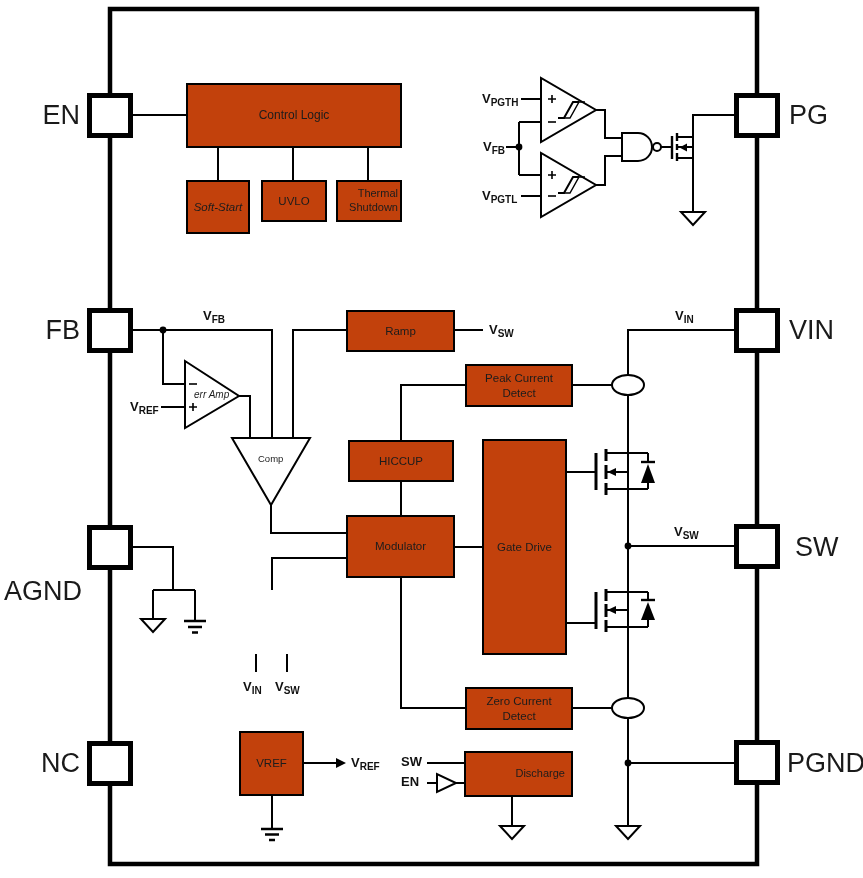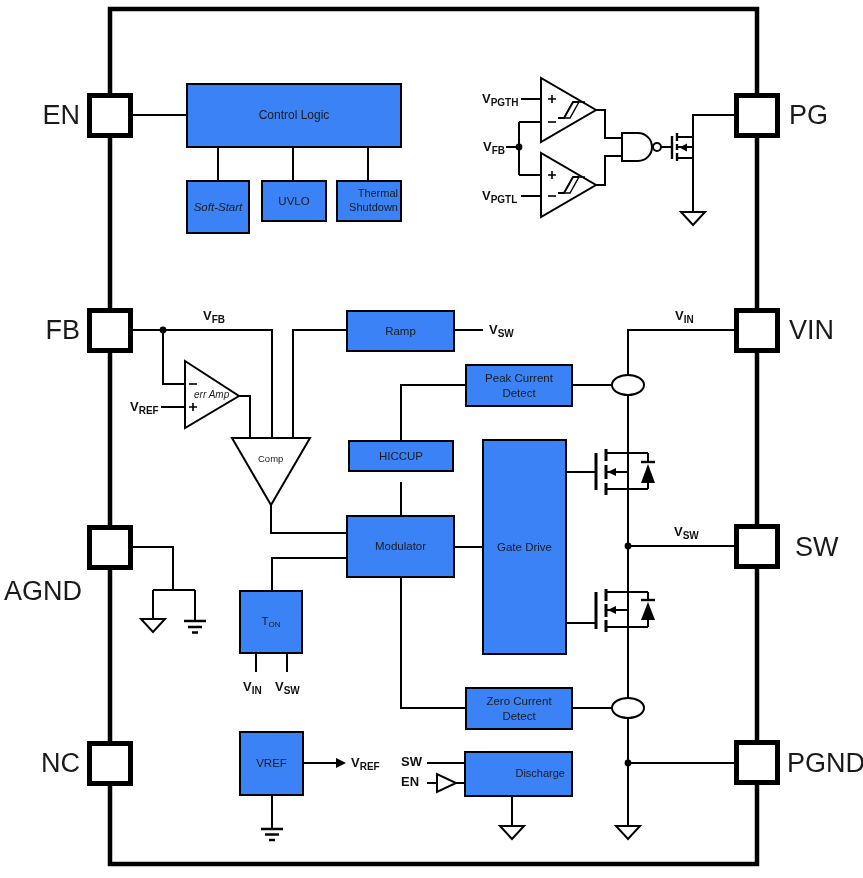--- a/index.html
+++ b/index.html
@@ -1,19 +1,19 @@
 <!DOCTYPE html>
 <html><head>
 <meta charset="utf-8">
 <style>
   html,body{margin:0;padding:0;background:#fff;}
   .canvas{position:relative;width:863px;height:878px;background:#ffffff;
           font-family:"Liberation Sans",sans-serif;color:#1b1b1b;overflow:hidden;}
   svg.wires{position:absolute;left:0;top:0;z-index:1;}
-  .blk{position:absolute;box-sizing:border-box;border:2px solid #000;background:#3b82f6;
+  .blk{position:absolute;box-sizing:border-box;border:2px solid #000;background:#c2410c;
        display:flex;align-items:center;justify-content:center;text-align:center;
        font-size:11.5px;line-height:1.25;color:#1c1c1c;z-index:2;padding:2px;}
   .pin{position:absolute;box-sizing:border-box;border:5px solid #000;background:#fff;
        width:46px;height:45px;z-index:3;}
   .pinlbl{position:absolute;font-size:27px;line-height:30px;color:#1a1a1a;z-index:2;
           white-space:nowrap;}
   .sig{position:absolute;font-size:13px;font-weight:bold;color:#111;z-index:2;
        white-space:nowrap;line-height:16px;}
   .sig sub{font-size:10px;vertical-align:-3px;}
   .small-note{position:absolute;z-index:2;color:#1c1c1c;white-space:nowrap;}
@@ -174,31 +174,28 @@
   </div>
   <div class="blk" style="left:336px;top:180px;width:66px;height:42px;font-size:11px;text-align:right;">
     <span>Thermal Shutdown</span>
   </div>
   <div class="blk" style="left:346px;top:310px;width:109px;height:42px;">
     <span>Ramp</span>
   </div>
   <div class="blk" style="left:465px;top:364px;width:108px;height:43px;">
     <span>Peak Current Detect</span>
   </div>
-  <div class="blk" style="left:348px;top:440px;width:106px;height:32px;">
+  <div class="blk" style="left:348px;top:440px;width:106px;height:42px;">
     <span>HICCUP</span>
   </div>
   <div class="blk" style="left:346px;top:515px;width:109px;height:63px;">
     <span>Modulator</span>
   </div>
   <div class="blk" style="left:482px;top:439px;width:85px;height:216px;">
     <span>Gate Drive</span>
-  </div>
-  <div class="blk tonlbl" style="left:239px;top:590px;width:64px;height:64px;">
-    <span><span>T</span><sub>ON</sub></span>
   </div>
   <div class="blk" style="left:465px;top:687px;width:108px;height:43px;">
     <span>Zero Current Detect</span>
   </div>
   <div class="blk" style="left:239px;top:731px;width:65px;height:65px;">
     <span>VREF</span>
   </div>
   <div class="blk" style="left:464px;top:751px;width:109px;height:46px;justify-content:flex-end;padding-right:6px;font-size:11px;">
     <span>Discharge</span>
   </div>

